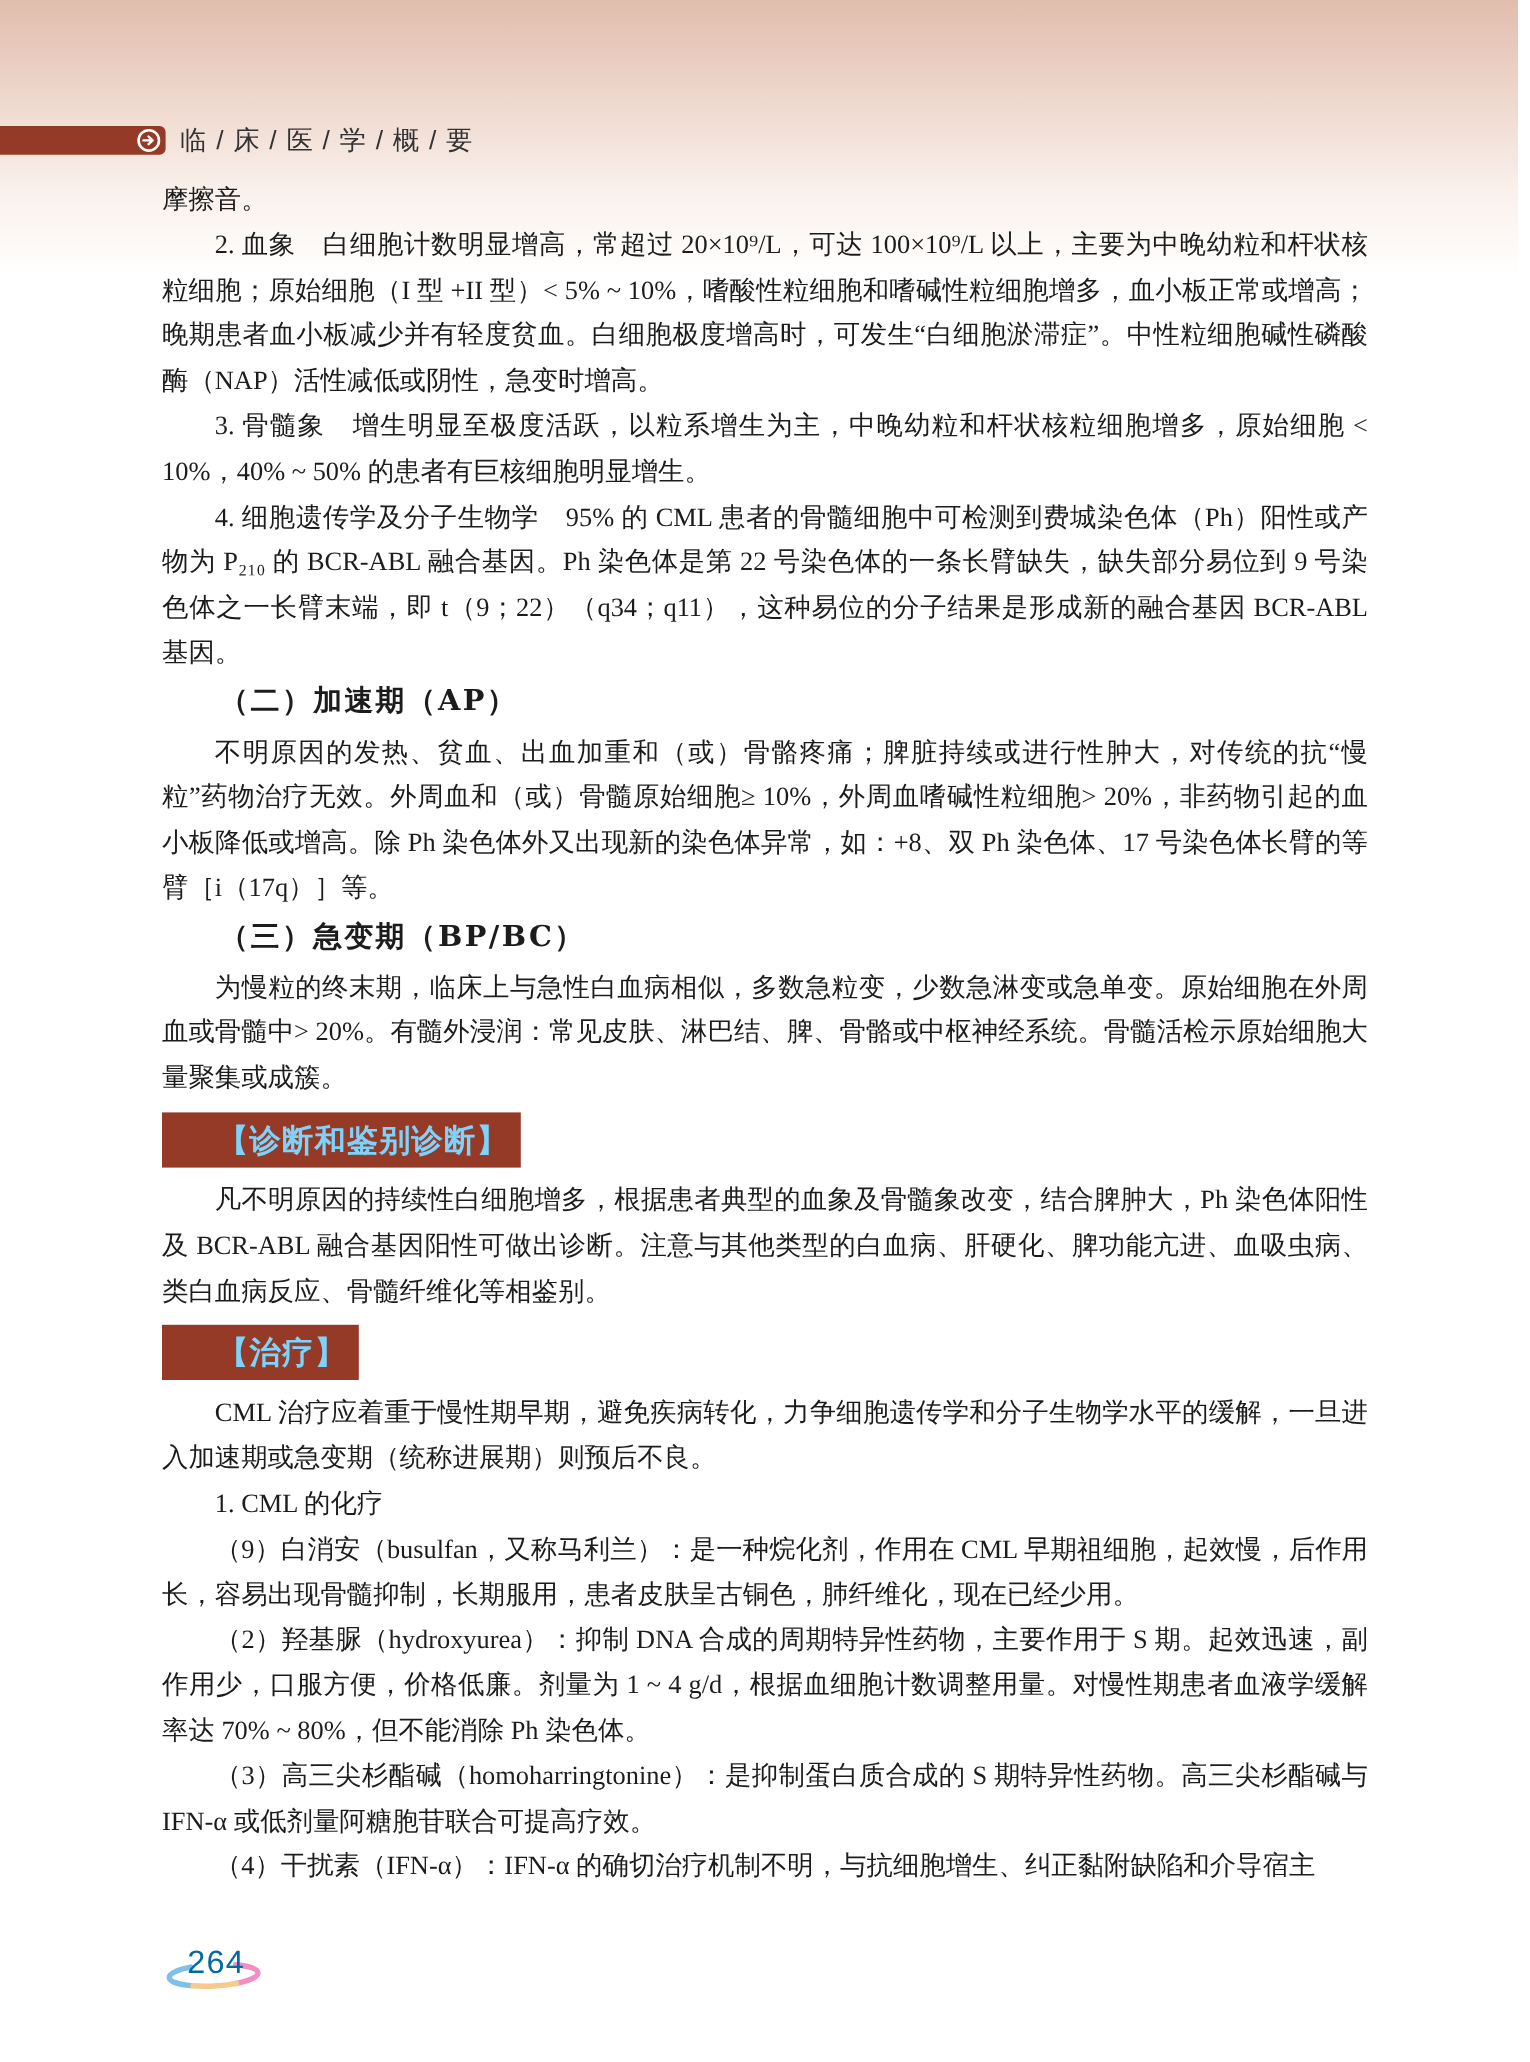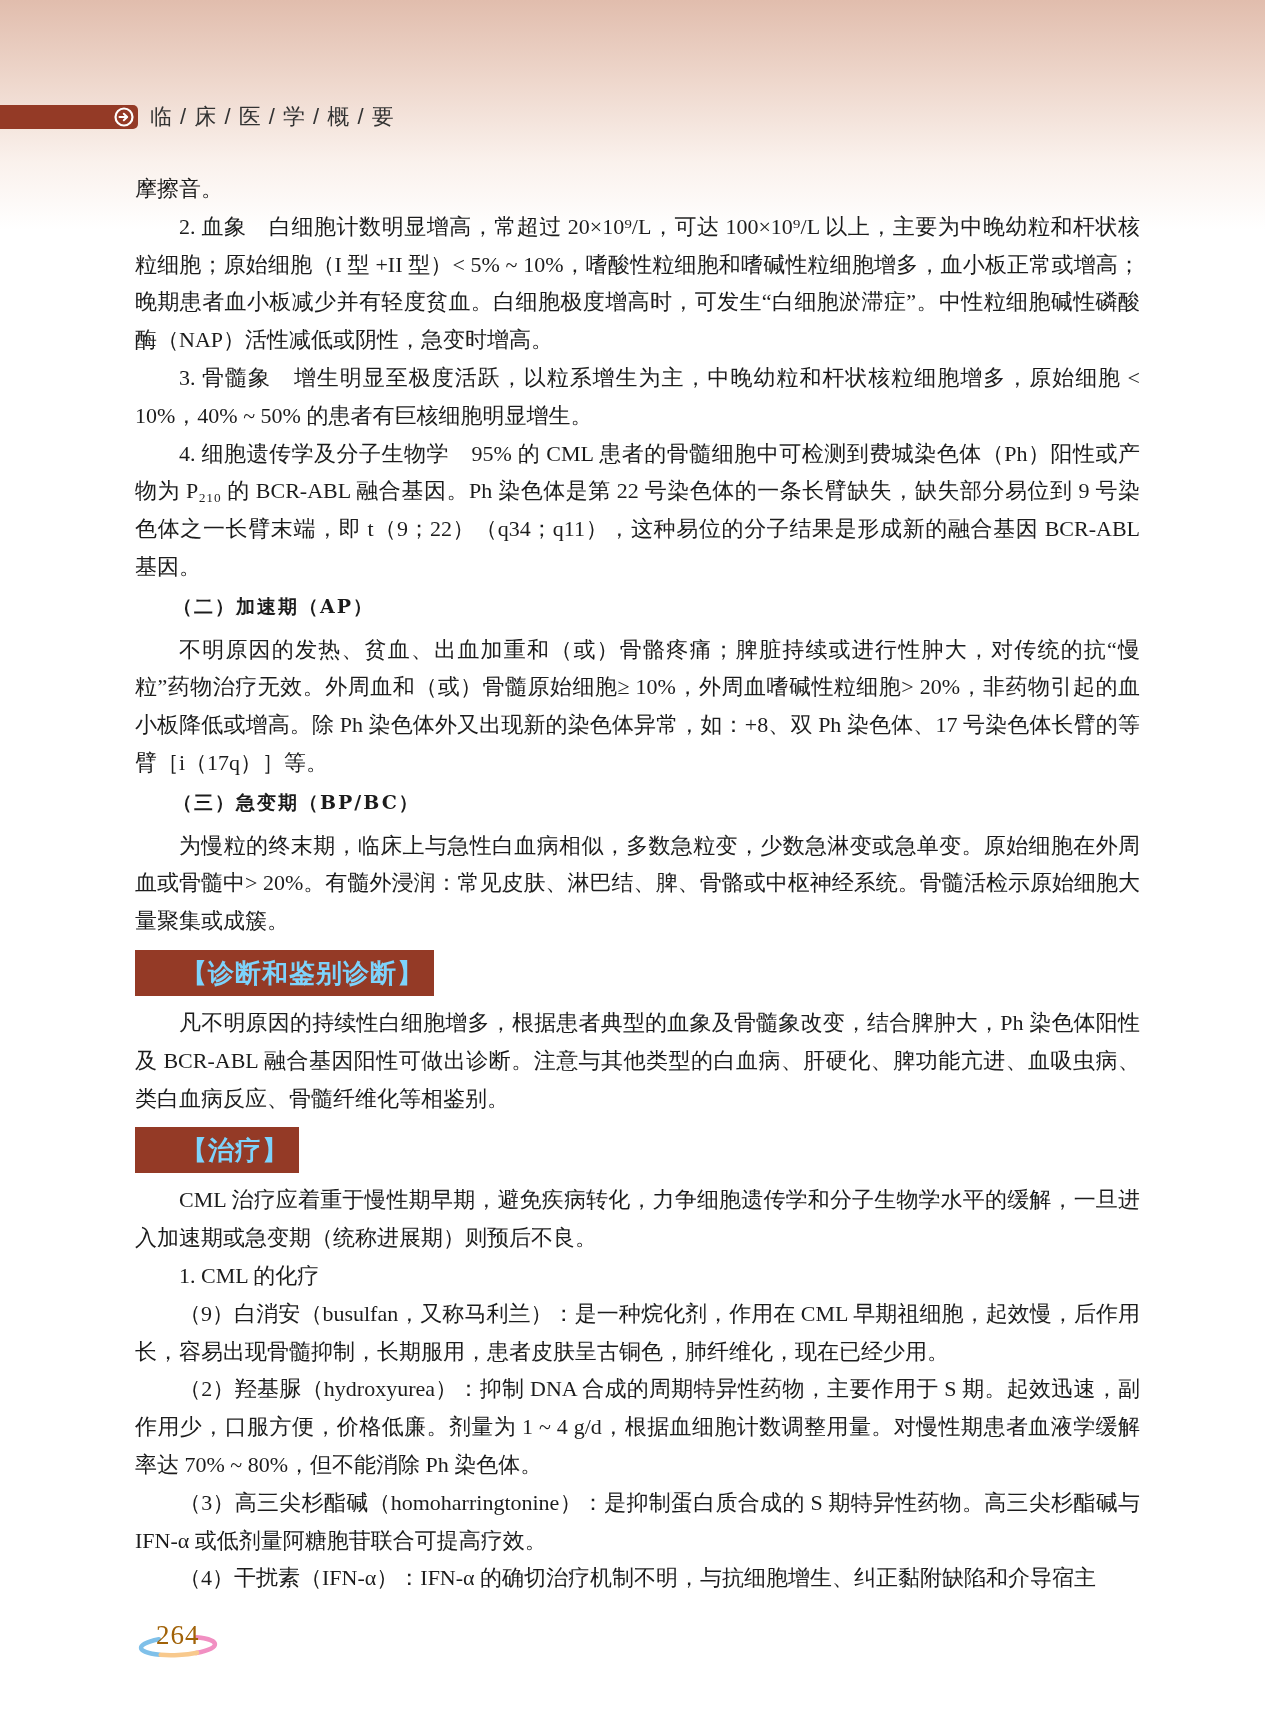--- a/index.html
+++ b/index.html
@@ -53,33 +53,32 @@
     letter-spacing: 1px;
     color: #333333;
     font-family: "Liberation Sans", "DejaVu Sans", sans-serif;
     white-space: nowrap;
   }
   .content-column {
     position: absolute;
     top: 147px;
     left: 135px;
     width: 1005px;
-    margin-top: 23px;
   }
   .block-body {
     margin: 0;
     font-size: 22px;
     line-height: 37.8px;
     text-align: justify;
     text-justify: inter-ideograph;
   }
   .block-body.indent { text-indent: 2em; }
   .block-kai {
     margin: 2px 0 5px 0;
-    font-size: 19px;
+    font-size: 24px;
     line-height: 37.8px;
     font-weight: bold;
     letter-spacing: 2px;
     text-indent: 2em;
     font-family: "DejaVu Serif", "Liberation Serif", serif;
   }
   .block-box {
     width: fit-content;
     margin: 10px 0 8px 0;
     background: var(--accent_red, #943a26);
@@ -101,22 +100,22 @@
   .footer-swoosh {
     position: absolute;
     left: 0;
     top: 12px;
   }
   .page-number {
     position: absolute;
     left: 20px;
     top: 0;
     font-size: 27px;
-    color: #a16207;
-    font-family: Liberation Serif, serif;
+    color: #0369a1;
+    font-family: Liberation Sans, sans-serif;
     letter-spacing: 1px;
   }
 </style>
 </head>
 <body>
 
 <div class="page">
 
   <div class="top-gradient"></div>
 

